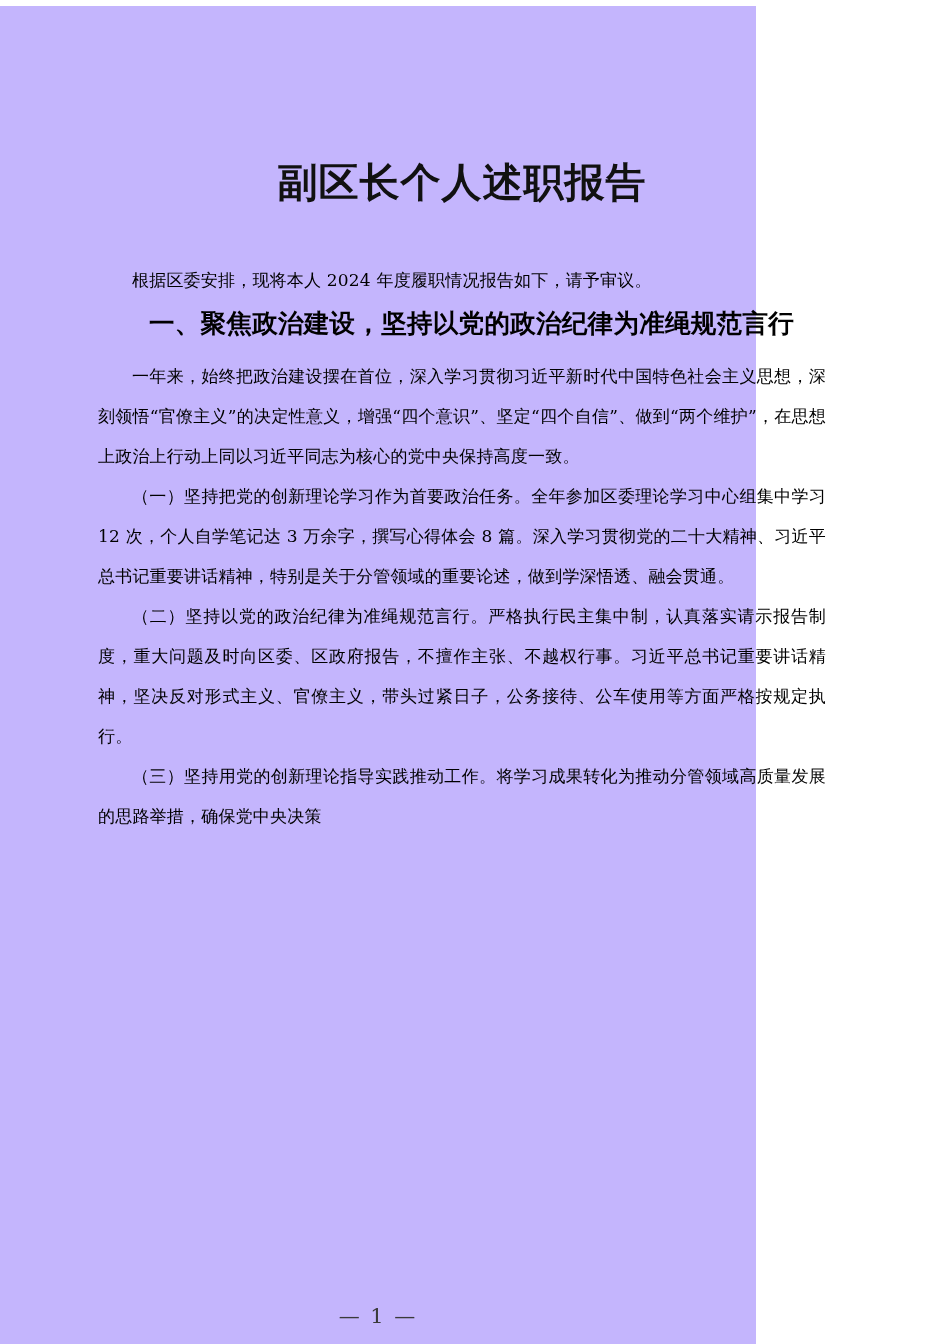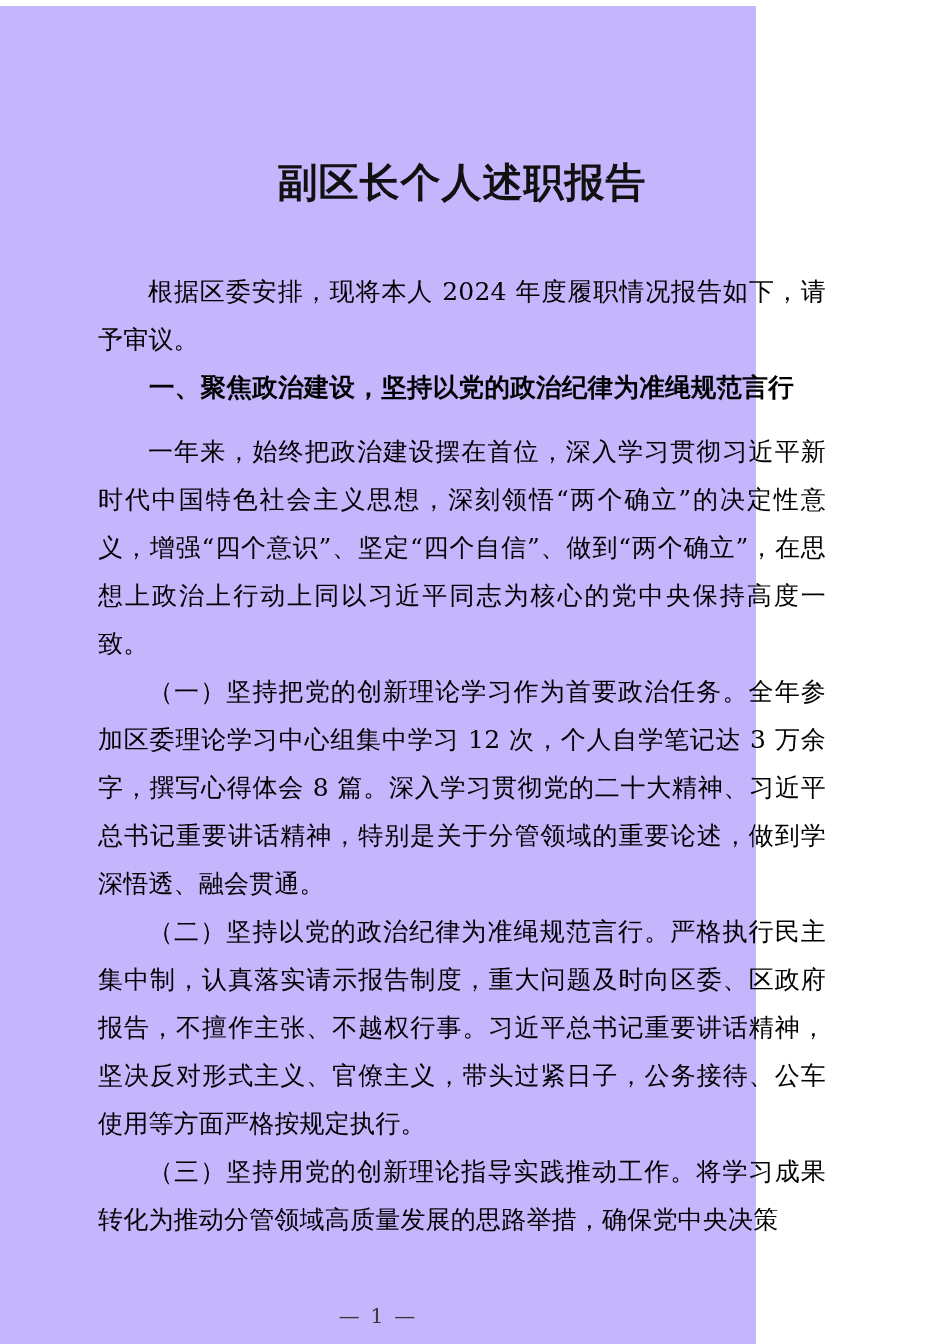--- a/index.html
+++ b/index.html
@@ -46,24 +46,24 @@
     color: #111111;
     white-space: nowrap;
   }
 
   
   .body-block {
     padding-top: 46px;
   }
 
   p.para {
-    margin: 16px 0 0 0;
+    margin: 8px 0 0 0;
     font-family: "DejaVu Serif", "Liberation Serif", serif;
-    font-size: 25px;
-    line-height: 48px;
+    font-size: 17px;
+    line-height: 40px;
     text-align: justify;
     text-justify: inter-ideograph;
     text-indent: 2em;
     letter-spacing: 0.2px;
     color: #000000;
   }
 
   p.para + p.para {
     margin-top: 0px;
   }
@@ -101,21 +101,21 @@
   <div class="content">
 
     <h1 class="doc-title">副区长个人述职报告</h1>
 
     <div class="body-block">
 
       <p class="para">根据区委安排，现将本人 2024 年度履职情况报告如下，请予审议。</p>
 
       <p class="heading">一、聚焦政治建设，坚持以党的政治纪律为准绳规范言行</p>
 
-      <p class="para">一年来，始终把政治建设摆在首位，深入学习贯彻习近平新时代中国特色社会主义思想，深刻领悟“两个确立”的决定性意义，增强“四个意识”、坚定“四个自信”、做到“两个确立”，在思想上政治上行动上同以习近平同志为核心的党中央保持高度一致。</p>
+      <p class="para">一年来，始终把政治建设摆在首位，深入学习贯彻习近平新时代中国特色社会主义思想，深刻领悟“官僚主义”的决定性意义，增强“四个意识”、坚定“四个自信”、做到“两个维护”，在思想上政治上行动上同以习近平同志为核心的党中央保持高度一致。</p>
 
       <p class="para">（一）坚持把党的创新理论学习作为首要政治任务。全年参加区委理论学习中心组集中学习 12 次，个人自学笔记达 3 万余字，撰写心得体会 8 篇。深入学习贯彻党的二十大精神、习近平总书记重要讲话精神，特别是关于分管领域的重要论述，做到学深悟透、融会贯通。</p>
 
       <p class="para">（二）坚持以党的政治纪律为准绳规范言行。严格执行民主集中制，认真落实请示报告制度，重大问题及时向区委、区政府报告，不擅作主张、不越权行事。习近平总书记重要讲话精神，坚决反对形式主义、官僚主义，带头过紧日子，公务接待、公车使用等方面严格按规定执行。</p>
 
       <p class="para">（三）坚持用党的创新理论指导实践推动工作。将学习成果转化为推动分管领域高质量发展的思路举措，确保党中央决策</p>
 
     </div>
   </div>
 

